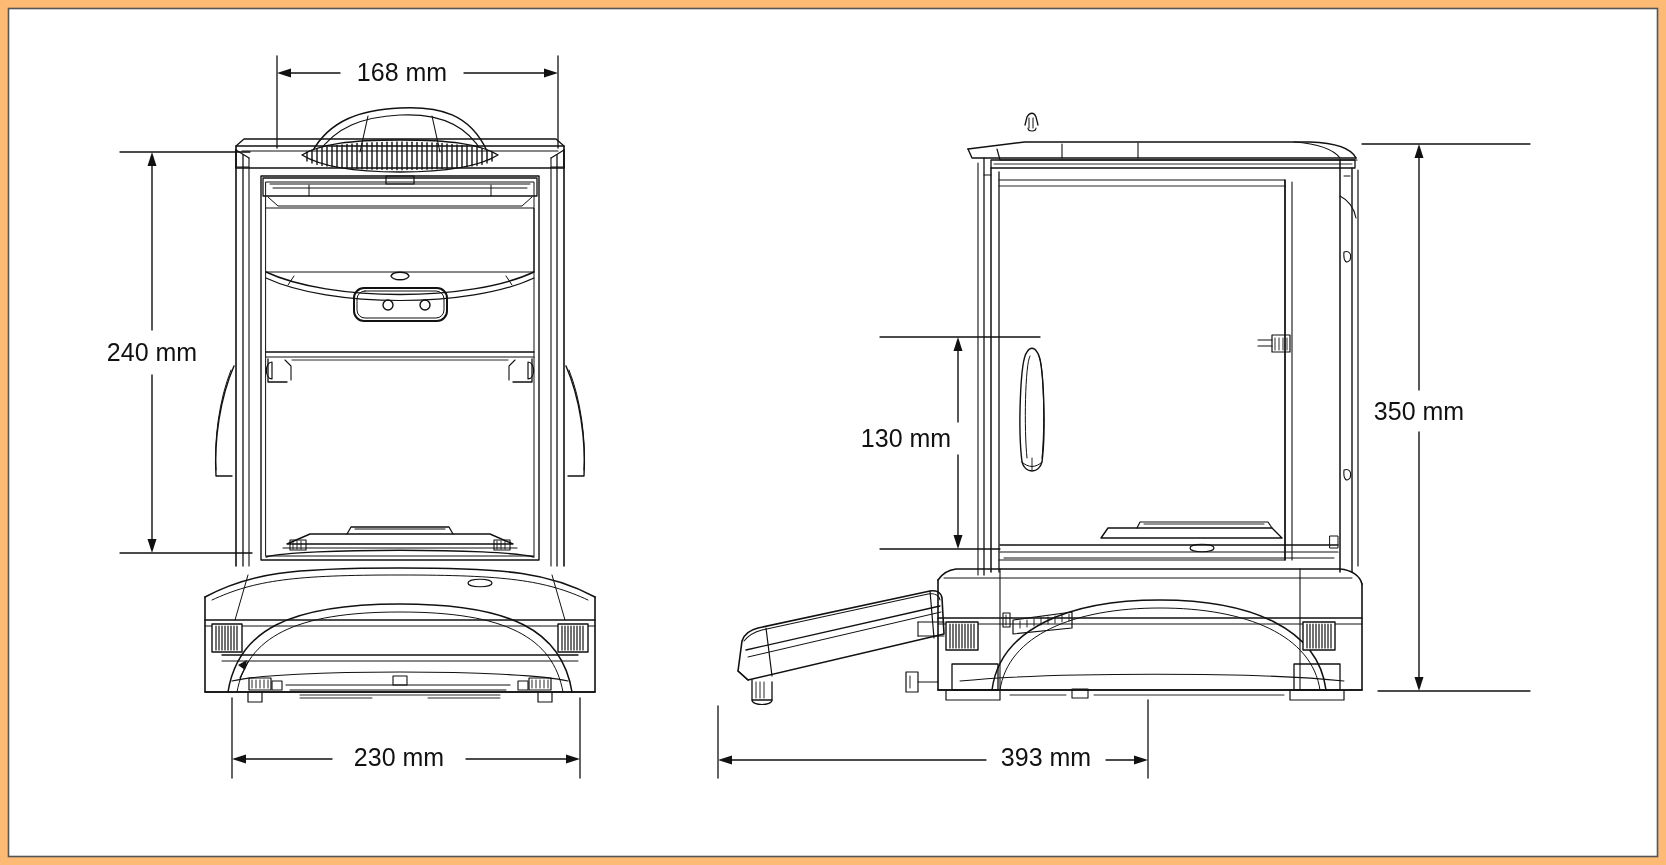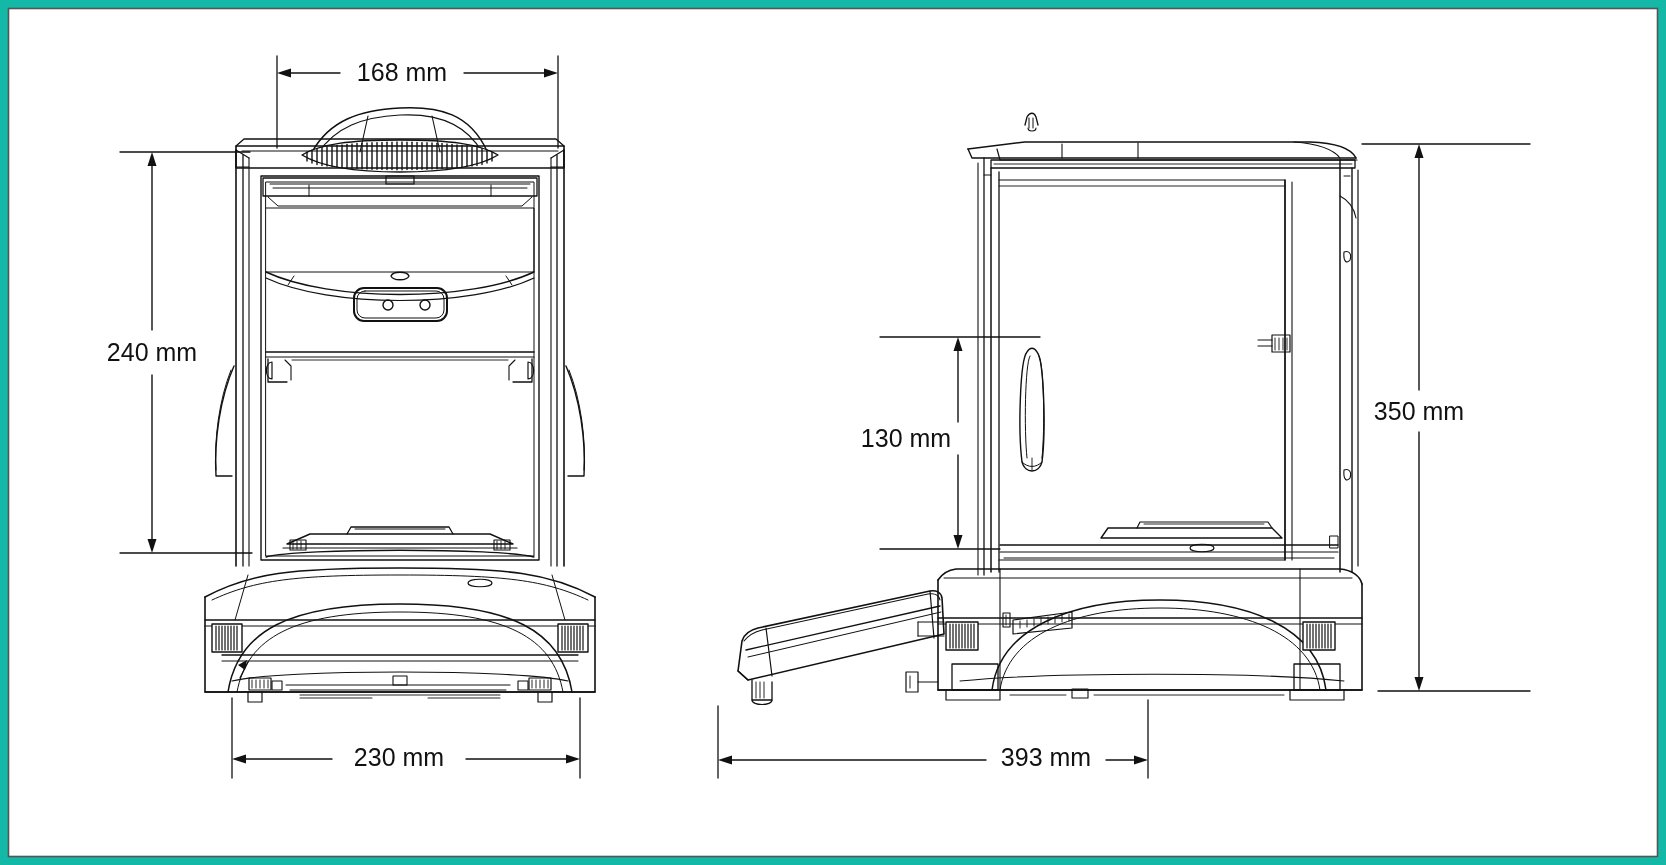--- a/index.html
+++ b/index.html
@@ -8,21 +8,21 @@
     padding: 0;
     background: #ffffff;
   }
   body {
     font-family: "Liberation Sans", sans-serif;
   }
   #canvas {
     position: relative;
     width: 1666px;
     height: 865px;
-    background: #14b8a6;
+    background: #fdba74;
     overflow: hidden;
   }
   #drawing {
     position: absolute;
     left: 0;
     top: 0;
     width: 1666px;
     height: 865px;
   }
   .dim-text {

